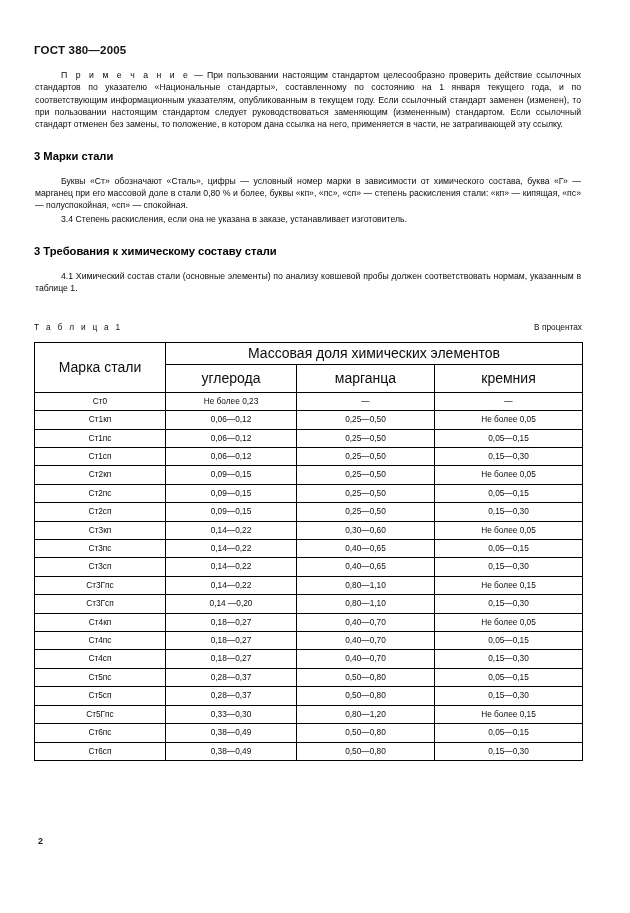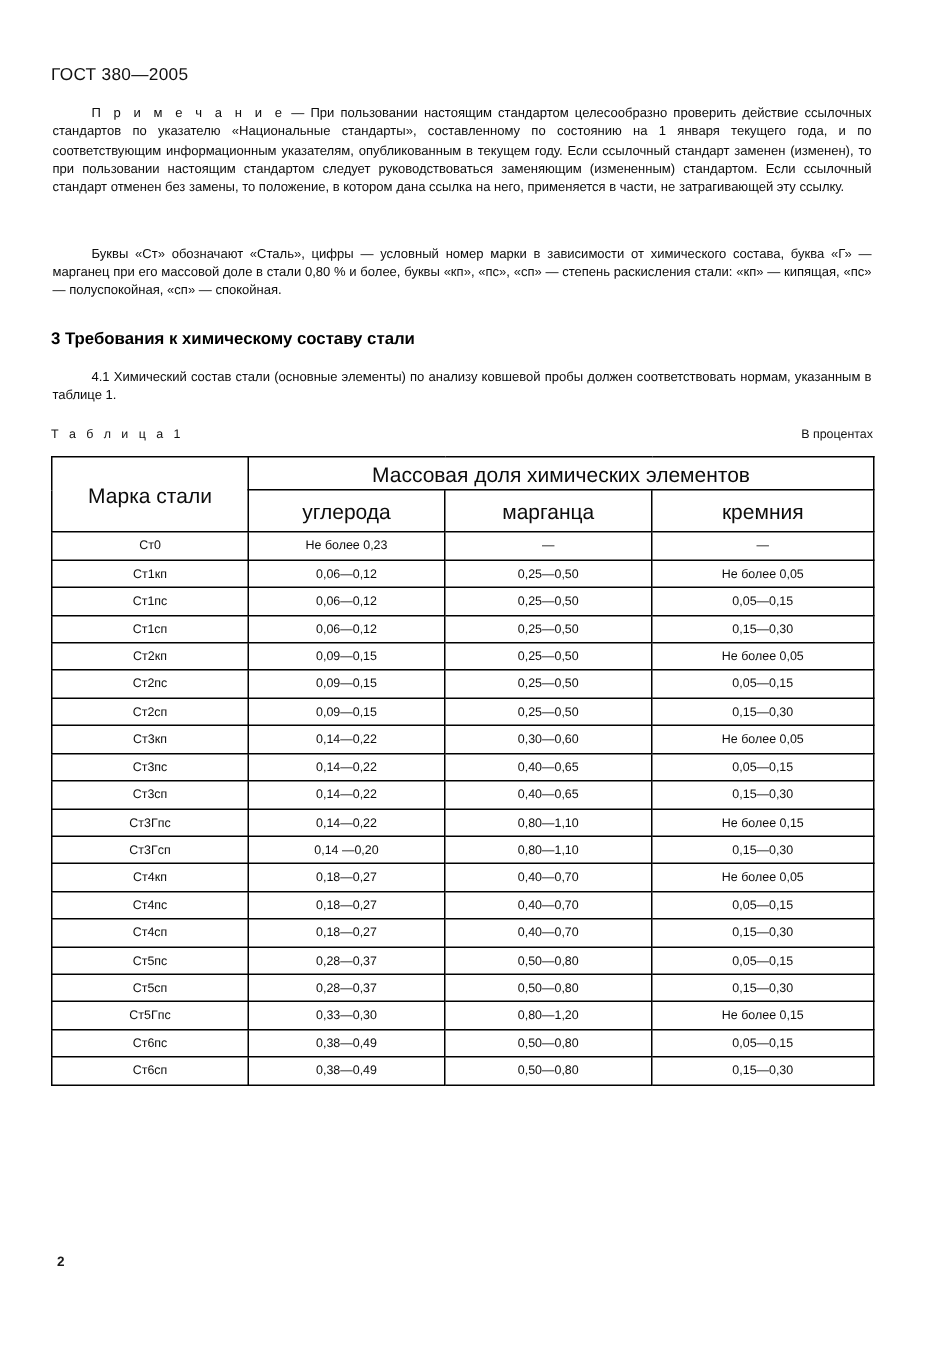--- a/index.html
+++ b/index.html
@@ -20,21 +20,21 @@
     left: 0; top: 0;
     width: 630px;
     height: 913px;
     background: #ffffff;
   }
   .doc-header {
     position: absolute;
     left: 34px;
     top: 44px;
     font-size: 11.5px;
-    font-weight: normal;
+    font-weight: bold;
     letter-spacing: 0.2px;
     white-space: nowrap;
   }
   .content {
     position: absolute;
     left: 34px;
     top: 68px;
     width: 548px;
   }
   p.body {
@@ -57,20 +57,21 @@
   .sp-sec3    { height: 18px; }
   .sp-after3  { height: 12px; }
   .sp-sec4    { height: 19px; }
   .sp-after4  { height: 12px; }
   .sp-tbl     { height: 14px; }
 
   .table-caption-row {
     position: relative;
     height: 14px;
     font-size: 8.3px;
+    margin-top: 12px;
   }
   .tbl-label {
     position: absolute;
     left: 0; top: 0;
     letter-spacing: 2.3px;
   }
   .tbl-units {
     position: absolute;
     right: 0; top: 0;
     letter-spacing: 0px;
@@ -129,24 +130,26 @@
 <div class="page">
 
   <div class="doc-header">ГОСТ 380—2005</div>
 
   <div class="content">
 
     <p class="body"><span class="note-lead">П р и м е ч а н и е</span><span> — При пользовании настоящим стандартом целесообразно проверить действие ссылочных стандартов по указателю «Национальные стандарты», составленному по состоянию на 1 января текущего года, и по соответствующим информационным указателям, опубликованным в текущем году. Если ссылочный стандарт заменен (изменен), то при пользовании настоящим стандартом следует руководствоваться заменяющим (измененным) стандартом. Если ссылочный стандарт отменен без замены, то положение, в котором дана ссылка на него, применяется в части, не затрагивающей эту ссылку.</span></p>
 
     <div class="sp-sec3"></div>
 
+    <h2 class="section">3  Марки стали</h2>
 
     <div class="sp-after3"></div>
 
     <p class="body">Буквы «Ст» обозначают «Сталь», цифры — условный номер марки в зависимости от химического состава, буква «Г» — марганец при его массовой доле в стали 0,80 % и более, буквы «кп», «пс», «сп» — степень раскисления стали: «кп» — кипящая, «пс» — полуспокойная, «сп» — спокойная.</p>
+    <p class="body">3.4  Степень раскисления, если она не указана в заказе, устанавливает изготовитель.</p>
 
     <div class="sp-sec4"></div>
 
     <h2 class="section">3  Требования к химическому составу стали</h2>
 
     <div class="sp-after4"></div>
 
     <p class="body">4.1  Химический состав стали (основные элементы) по анализу ковшевой пробы должен соответствовать нормам, указанным в таблице 1.</p>
 
     <div class="sp-tbl"></div>

